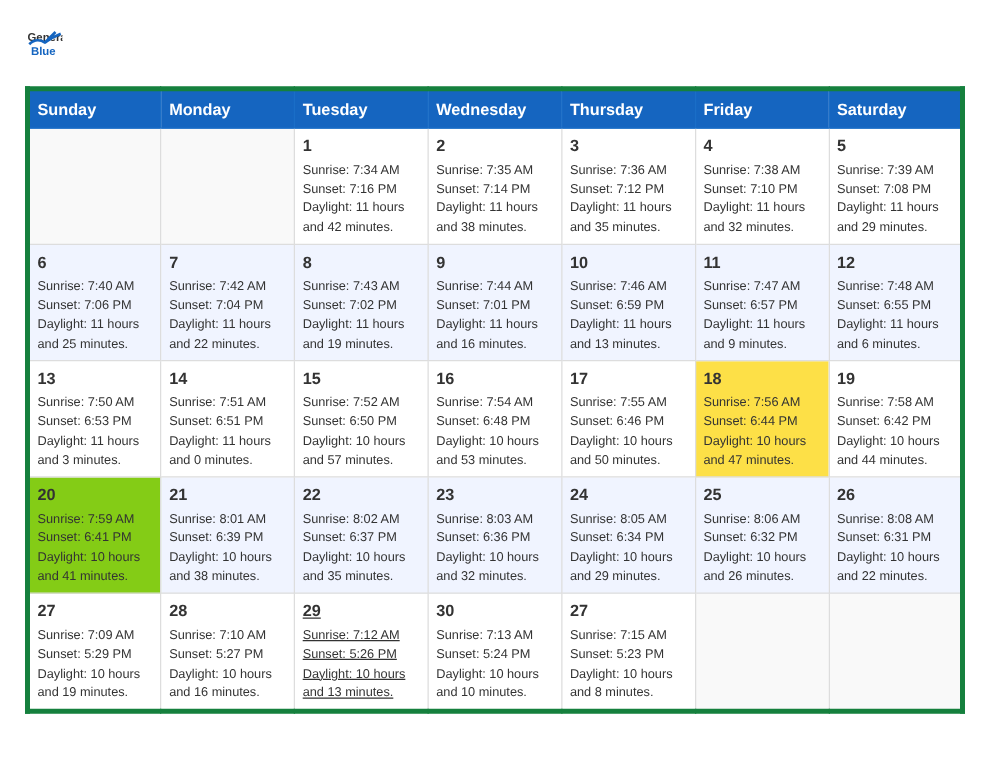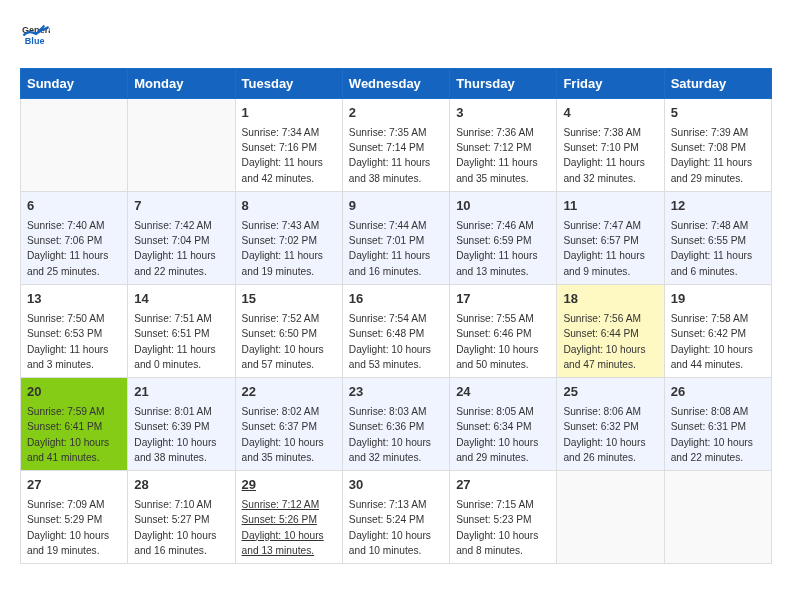--- a/index.html
+++ b/index.html
@@ -36,21 +36,21 @@
       line-height: 1.1;
     }
     .location {
       font-size: 15px;
       color: #555;
       margin-top: 2px;
     }
     .calendar {
       width: 100%;
       border-collapse: collapse;
-      border: 1px solid #15803d;
+      border: 4px solid #15803d;
     }
     .calendar th {
       background-color: #1565c0;
       color: #fff;
       font-size: 13px;
       font-weight: bold;
       padding: 7px 6px;
       text-align: left;
       border: 1px solid #1a6ec7;
     }
@@ -187,21 +187,21 @@
           <div class="day-info">Sunrise: 7:52 AM<br>Sunset: 6:50 PM<br>Daylight: 10 hours and 57 minutes.</div>
         </td>
         <td style="background-color: rgb(255, 255, 255);">
           <span class="day-num">16</span>
           <div class="day-info">Sunrise: 7:54 AM<br>Sunset: 6:48 PM<br>Daylight: 10 hours and 53 minutes.</div>
         </td>
         <td style="background-color: rgb(255, 255, 255);">
           <span class="day-num">17</span>
           <div class="day-info">Sunrise: 7:55 AM<br>Sunset: 6:46 PM<br>Daylight: 10 hours and 50 minutes.</div>
         </td>
-        <td style="background-color: #fef9c3;">
+        <td style="background-color: #fde047;">
           <span class="day-num">18</span>
           <div class="day-info">Sunrise: 7:56 AM<br>Sunset: 6:44 PM<br>Daylight: 10 hours and 47 minutes.</div>
         </td>
         <td style="background-color: rgb(255, 255, 255);">
           <span class="day-num">19</span>
           <div class="day-info">Sunrise: 7:58 AM<br>Sunset: 6:42 PM<br>Daylight: 10 hours and 44 minutes.</div>
         </td>
       </tr>
       <tr>
         <td style="background-color: #84cc16;">

